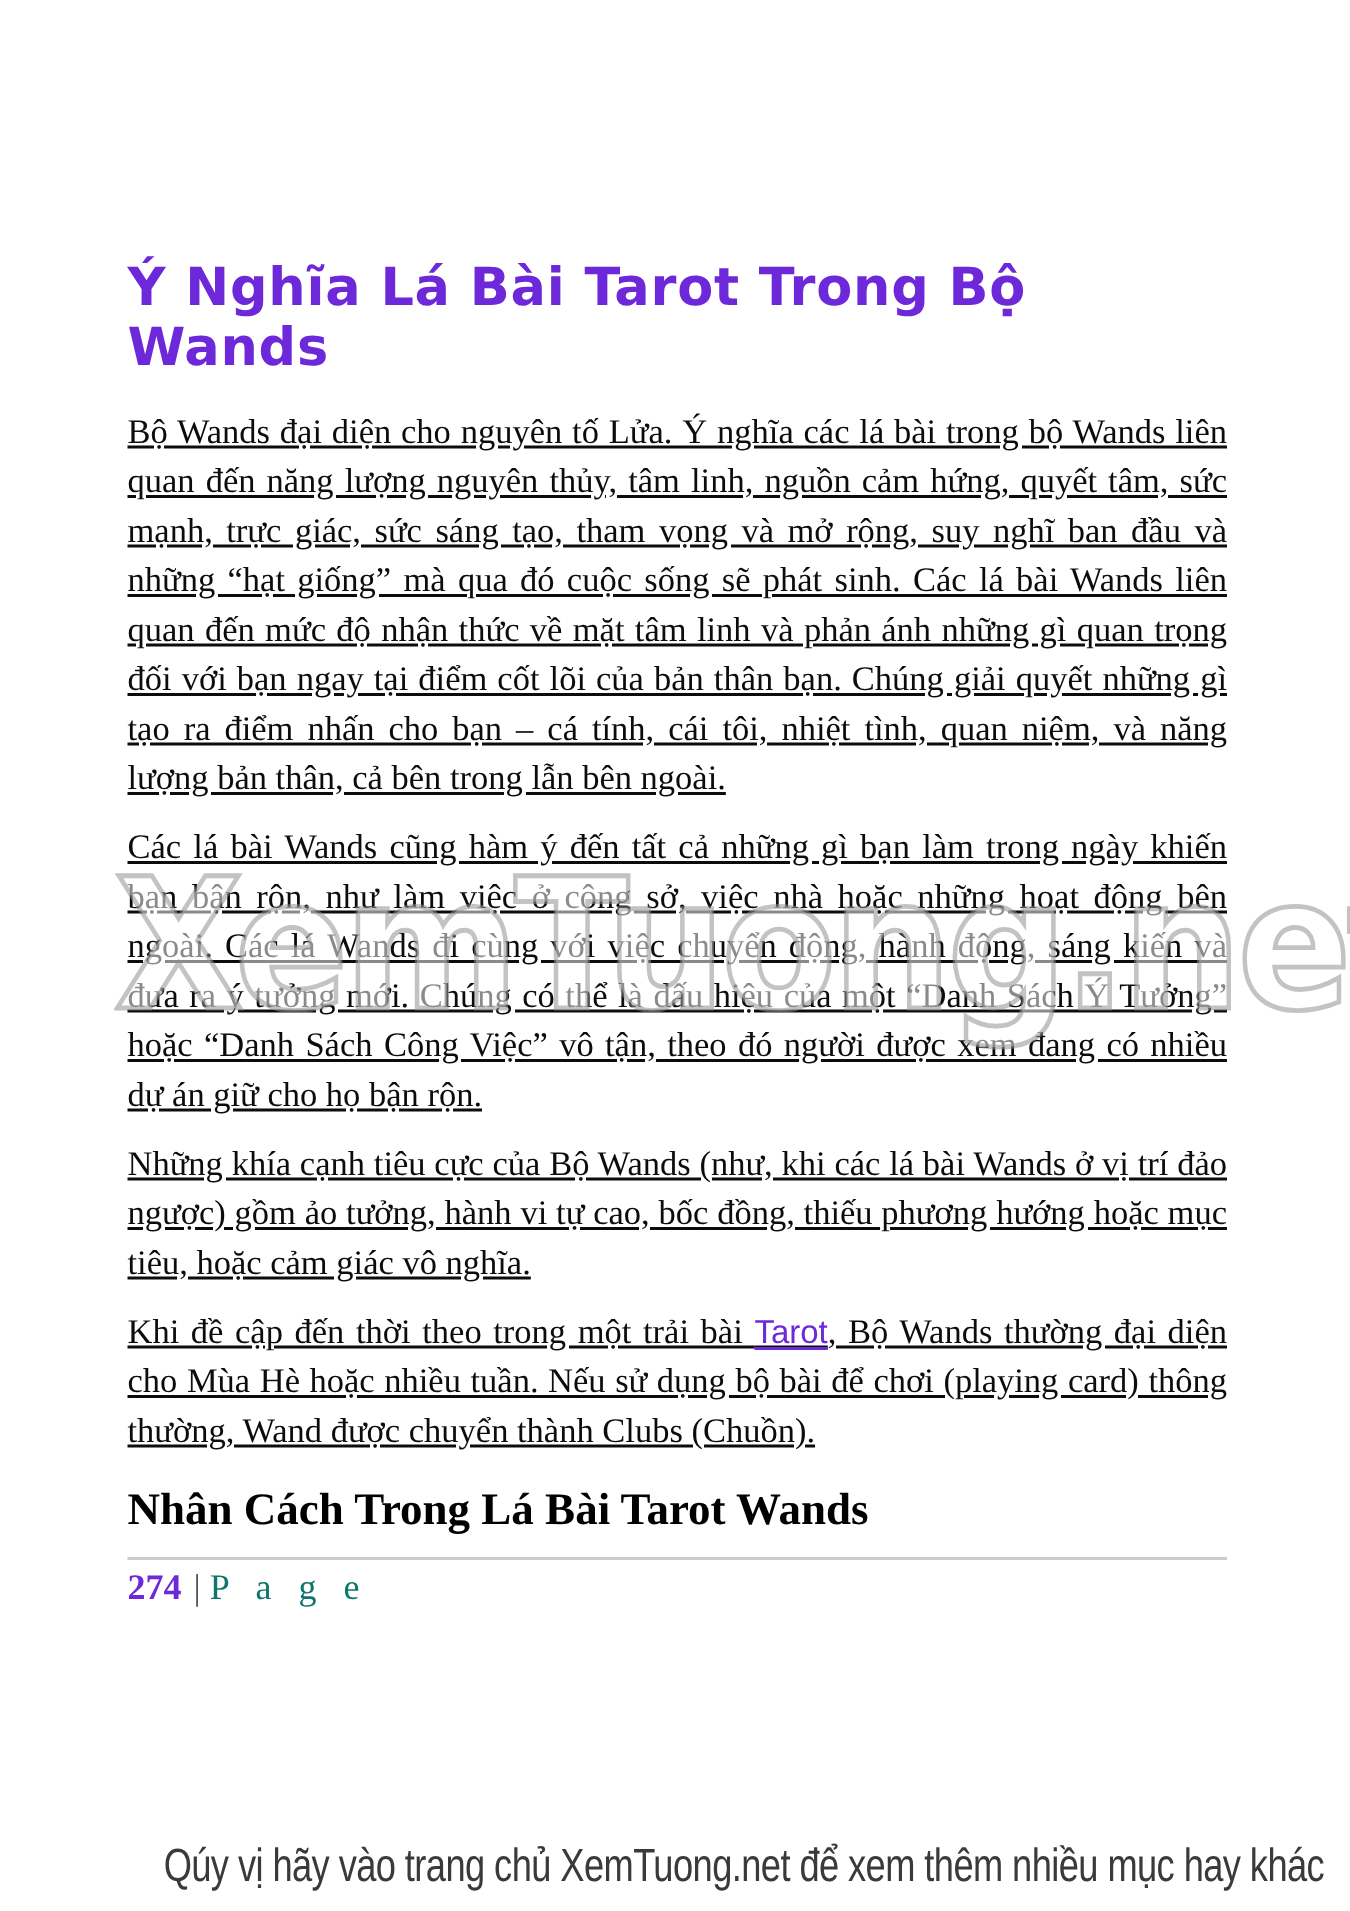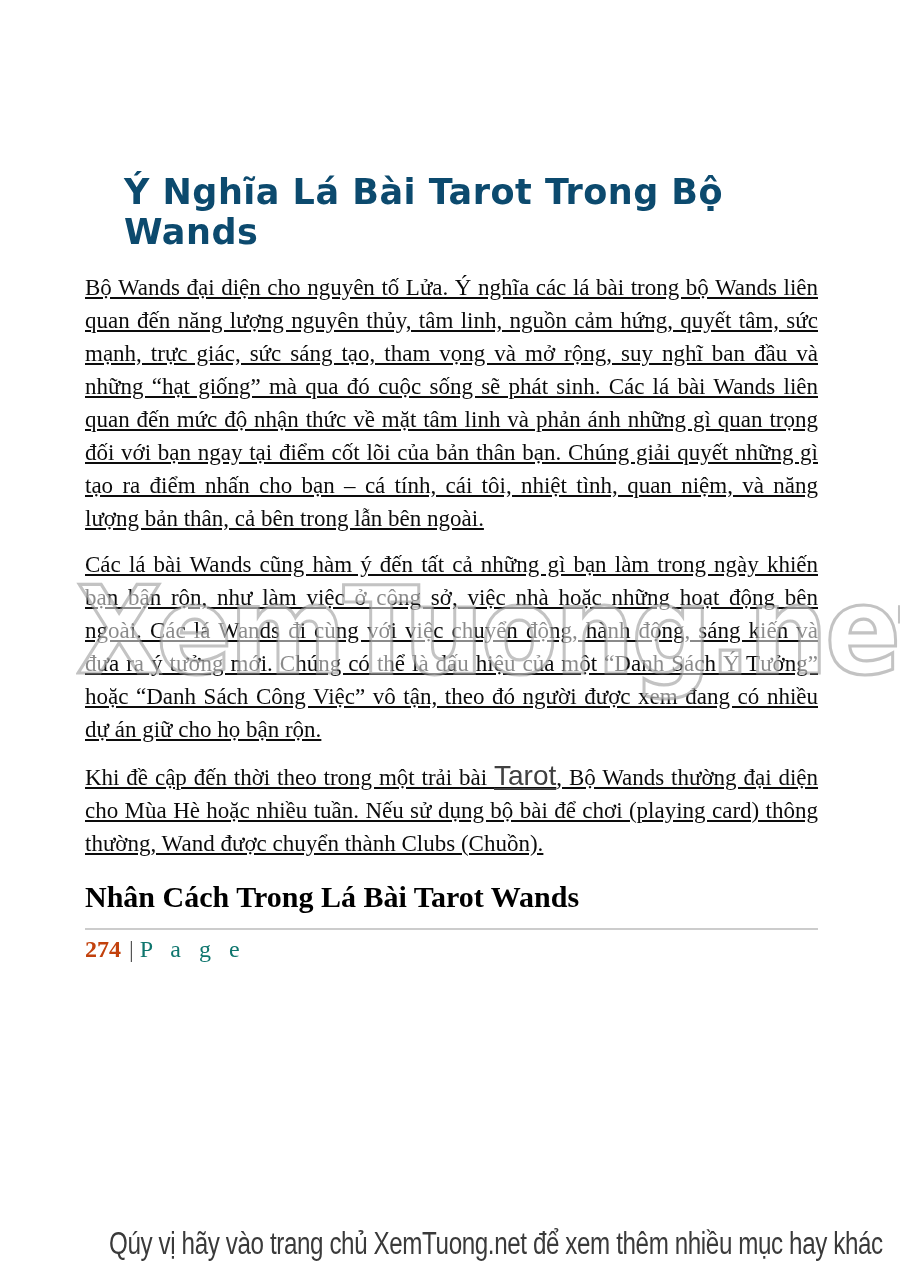--- a/index.html
+++ b/index.html
@@ -15,59 +15,58 @@
     position: relative;
     width: 900px; height: 1274px;
     padding: 172px 82px 0 85px;
     background: #ffffff;
   }
   .doc-title {
     font-family: "DejaVu Sans", "Liberation Sans", sans-serif;
     font-weight: bold;
     font-size: 35px;
     line-height: 1.15;
-    color: #0c4a6e;
+    color: #6d28d9;
     letter-spacing: 0.5px;
     margin-bottom: 18px;
-    margin-left: 39px;
   }
   .para {
     font-size: 23px;
     line-height: 33px;
     text-align: justify;
     margin-bottom: 13px;
     color: #0c0c0c;
     text-decoration: underline;
   }
   .tarot-link {
-    color: #404040;
+    color: #6d28d9;
     text-decoration: underline;
     text-underline-offset: 3px;
     font-family: "Liberation Sans", sans-serif;
-    font-size: 28px;
+    font-size: 22px;
     cursor: pointer;
   }
   .subheading {
     font-size: 30px;
     font-weight: bold;
     margin: 20px 0 14px 0;
     color: #000000;
   }
   .footer-rule {
     border: none;
     border-top: 2px solid #cccccc;
     margin: 12px 0 6px 0;
   }
   .page-footer {
     font-size: 24px;
     color: #888888;
   }
   .page-footer .page-num {
     font-weight: bold;
-    color: #c2410c;
+    color: #6d28d9;
   }
   .page-footer .divider {
     color: #555555;
     margin: 0 6px 0 8px;
     font-weight: normal;
   }
   .page-footer .page-word {
     letter-spacing: 6px;
     color: #0f766e;
   }
@@ -113,20 +112,21 @@
 <body>
 
 <div class="page">
 
   <h1 class="doc-title">Ý Nghĩa Lá Bài Tarot Trong Bộ Wands</h1>
 
   <p class="para">Bộ Wands đại diện cho nguyên tố Lửa. Ý nghĩa các lá bài trong bộ Wands liên quan đến năng lượng nguyên thủy, tâm linh, nguồn cảm hứng, quyết tâm, sức mạnh, trực giác, sức sáng tạo, tham vọng và mở rộng, suy nghĩ ban đầu và những “hạt giống” mà qua đó cuộc sống sẽ phát sinh. Các lá bài Wands liên quan đến mức độ nhận thức về mặt tâm linh và phản ánh những gì quan trọng đối với bạn ngay tại điểm cốt lõi của bản thân bạn. Chúng giải quyết những gì tạo ra điểm nhấn cho bạn – cá tính, cái tôi, nhiệt tình, quan niệm, và năng lượng bản thân, cả bên trong lẫn bên ngoài.</p>
 
   <p class="para">Các lá bài Wands cũng hàm ý đến tất cả những gì bạn làm trong ngày khiến bạn bận rộn, như làm việc ở công sở, việc nhà hoặc những hoạt động bên ngoài. Các lá Wands đi cùng với việc chuyển động, hành động, sáng kiến và đưa ra ý tưởng mới. Chúng có thể là dấu hiệu của một “Danh Sách Ý Tưởng” hoặc “Danh Sách Công Việc” vô tận, theo đó người được xem đang có nhiều dự án giữ cho họ bận rộn.</p>
 
+  <p class="para">Những khía cạnh tiêu cực của Bộ Wands (như, khi các lá bài Wands ở vị trí đảo ngược) gồm ảo tưởng, hành vi tự cao, bốc đồng, thiếu phương hướng hoặc mục tiêu, hoặc cảm giác vô nghĩa.</p>
 
   <p class="para"><span>Khi đề cập đến thời theo trong một trải bài </span><a class="tarot-link">Tarot</a><span>, Bộ Wands thường đại diện cho Mùa Hè hoặc nhiều tuần. Nếu sử dụng bộ bài để chơi (playing card) thông thường, Wand được chuyển thành Clubs (Chuồn).</span></p>
 
   <h2 class="subheading">Nhân Cách Trong Lá Bài Tarot Wands</h2>
 
 
   <hr class="footer-rule">
 
   <div class="page-footer">
     <span class="page-num">274</span><span class="divider">|</span><span class="page-word">P a g e</span>

